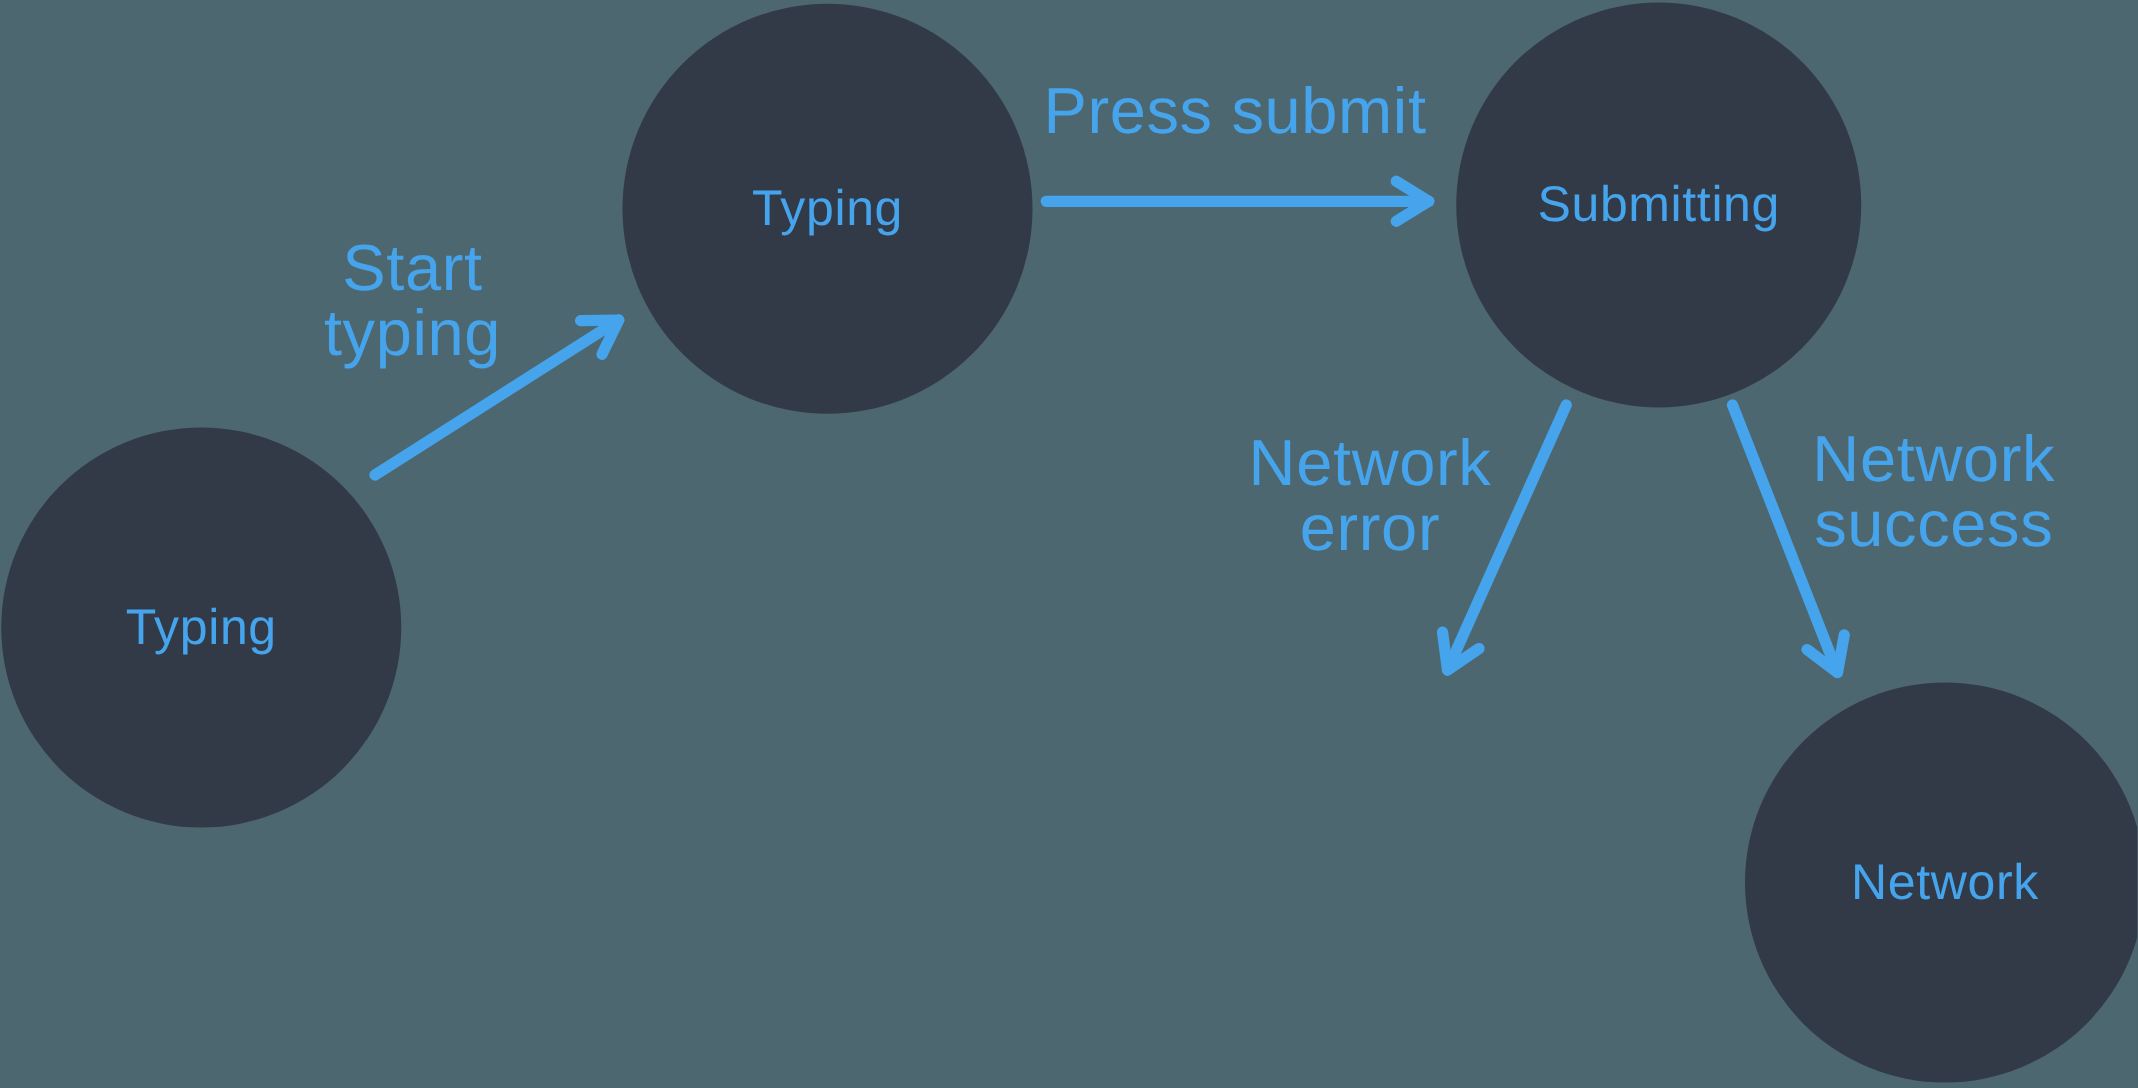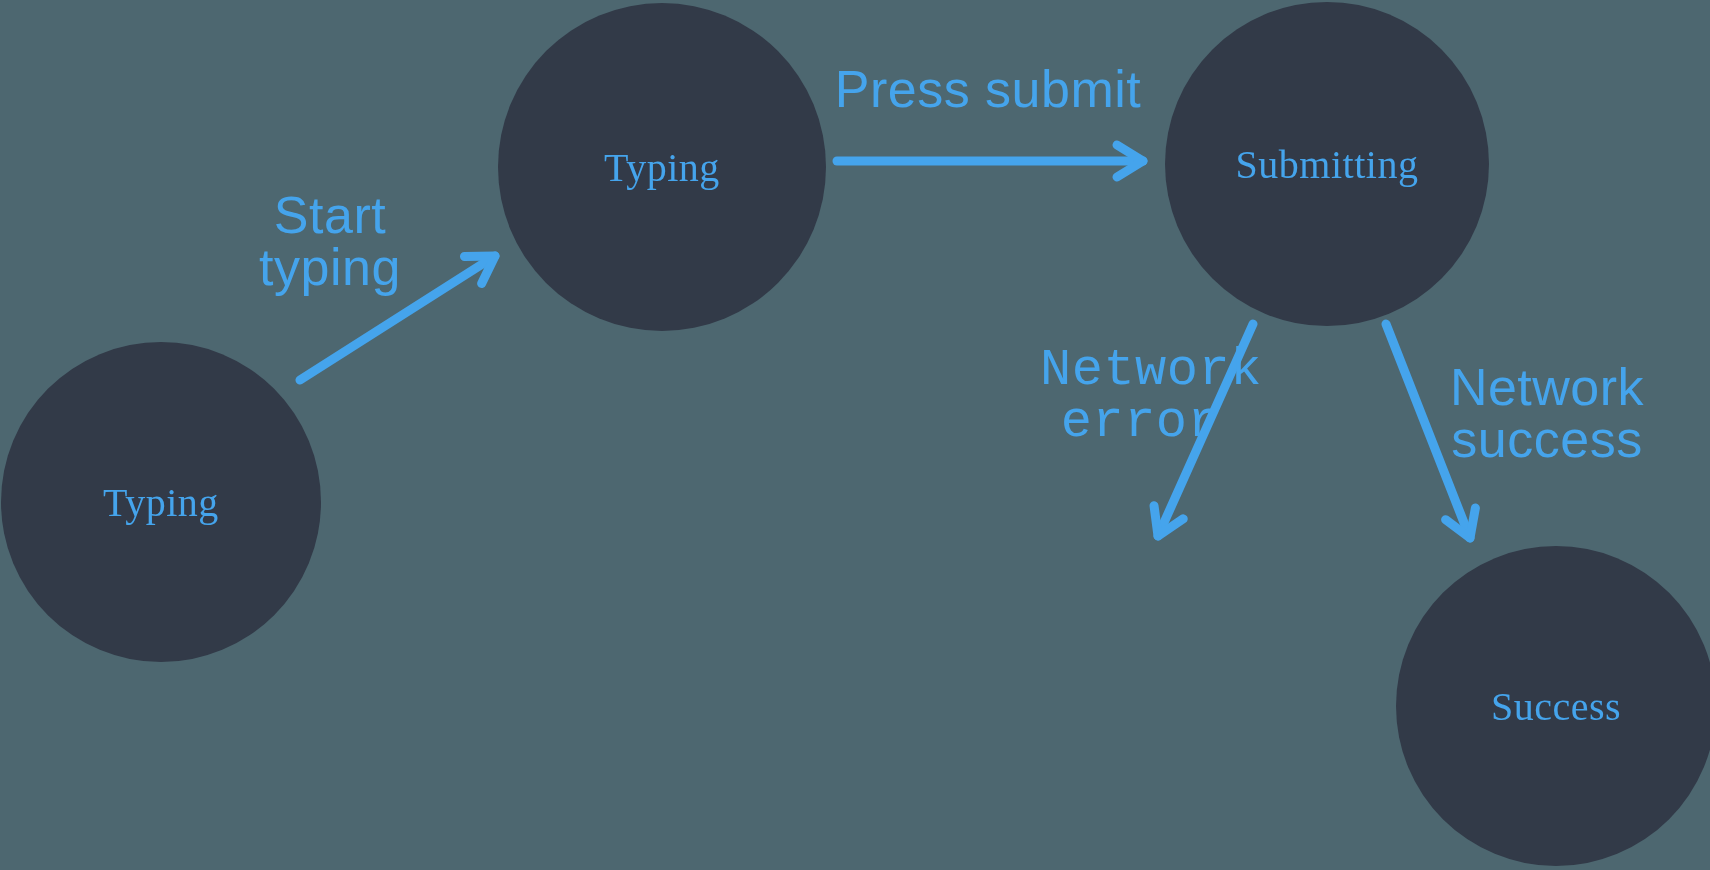--- a/index.html
+++ b/index.html
@@ -25,40 +25,39 @@
     position: absolute;
     border-radius: 50%;
     background: #323a48;
     display: flex;
     align-items: center;
     justify-content: center;
     color: #45a4ec;
     font-size: 40px;
     letter-spacing: 0.5px;
     text-align: center;
-    font-family: Liberation Serif, serif;
   }
   .node-empty      { left:   1px; top: 342px; width: 320px; height: 320px; }
   .node-typing     { left: 498px; top:   3px; width: 328px; height: 328px; }
   .node-submitting { left:1165px; top:   2px; width: 324px; height: 324px; }
   .node-error      { left: 927px; top: 545px; width: 320px; height: 320px; }
   .node-success    { left:1396px; top: 546px; width: 320px; height: 320px; }
   .edge-label {
     position: absolute;
     transform: translate(-50%, -50%);
     color: #45a4ec;
     font-size: 52px;
     line-height: 52px;
     letter-spacing: 0.5px;
     text-align: center;
   }
   .label-start-typing    { left:  330px; top: 241px; width: 180px; text-align: center; }
   .label-press-submit    { left:  988px; top:  89px; width: 420px; white-space: nowrap; }
-  .label-network-error   { left: 1140px; top: 397px; width: 200px; font-family: Liberation Mono, monospace; }
-  .label-network-success { left: 1547px; top: 394px; width: 210px; margin-top: 19px; }
+  .label-network-error   { left: 1096px; top: 397px; width: 200px; }
+  .label-network-success { left: 1547px; top: 394px; width: 210px; }
 </style>
 </head>
 <body>
 
 <div class="canvas">
 
   <svg class="edges-svg" viewBox="0 0 1710 870" xmlns="http://www.w3.org/2000/svg">
     <defs>
       <marker id="arrowhead" viewBox="-35 -35 70 70" markerWidth="70" markerHeight="70" refX="0" refY="0" orient="auto" markerUnits="userSpaceOnUse">
         <path d="M -26 -16 L 0 0 L -26 16" fill="none" stroke="#45a4ec" stroke-width="9" stroke-linecap="round" stroke-linejoin="round"></path>
@@ -77,21 +76,21 @@
   <div class="node node-typing">
     <span>Typing</span>
   </div>
 
   <div class="node node-submitting">
     <span>Submitting</span>
   </div>
 
 
   <div class="node node-success">
-    <span>Success</span>
+    <span>Network</span>
   </div>
 
   <div class="edge-label label-start-typing">Start typing</div>
 
   <div class="edge-label label-press-submit">Press submit</div>
 
   <div class="edge-label label-network-error">Network error</div>
 
   <div class="edge-label label-network-success">Network success</div>
 

